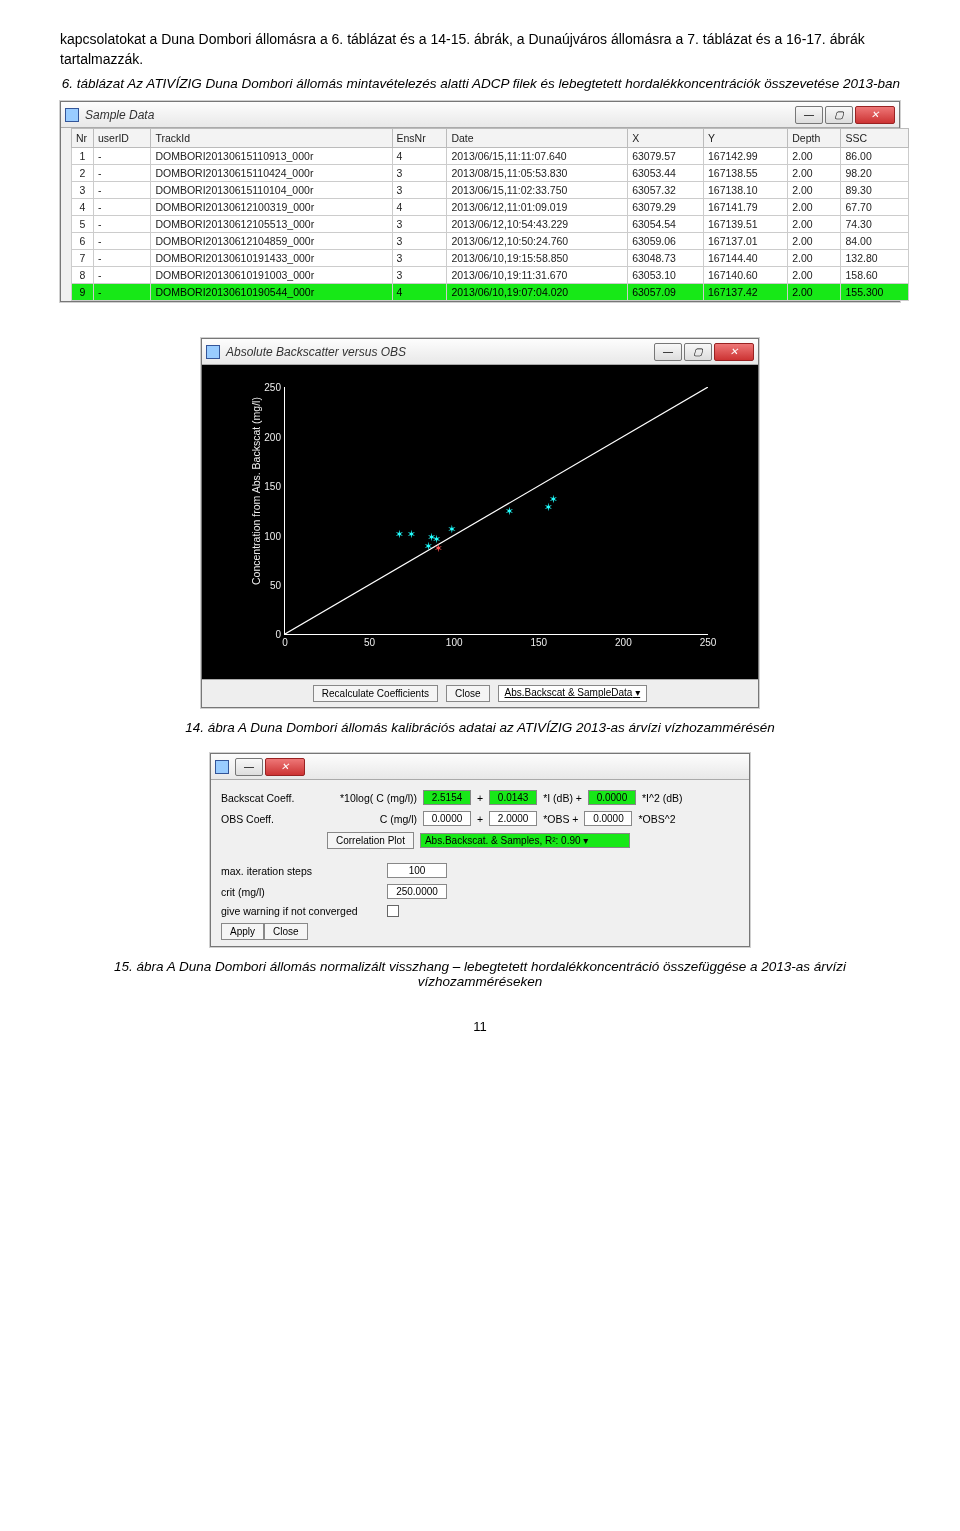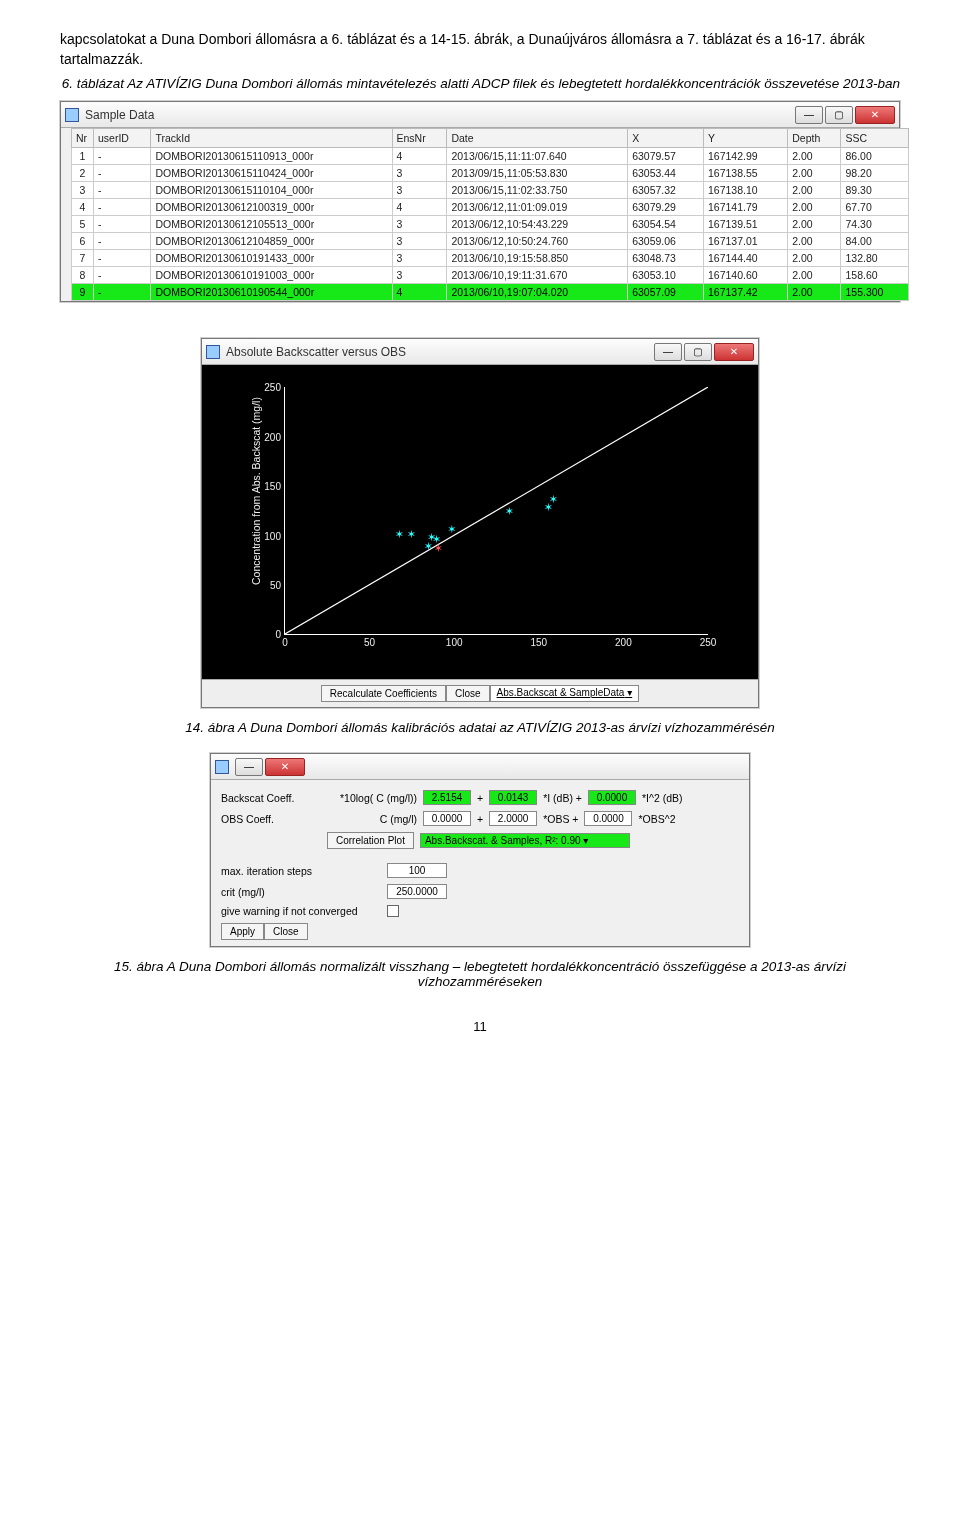--- a/index.html
+++ b/index.html
@@ -11,21 +11,21 @@
     padding: 30px 60px 30px 60px;
     font-size: 14px;
   }
   .body-text { font-size: 14px; line-height: 1.4; margin-bottom: 6px; }
   .caption { font-style: italic; text-align: right; font-size: 13.5px; margin: 4px 0 8px 0; line-height: 1.35; }
   .caption-center { font-style: italic; text-align: center; font-size: 13.5px; margin: 12px 0 18px 0; }
 
   
   .win { border: 1px solid #777; background: #f0f0f0; margin: 6px auto; position: relative; box-shadow: 0 0 0 1px #d0d0d0; filter: blur(0.2px); }
   .win1 { width: 100%; }
-  .titlebar { height: 26px; background: linear-gradient(#fdfdfd,#e8e8e8); display: flex; align-items: center; padding: 0 4px; border-bottom: 1px solid #aaa; font-size: 12px; }
+  .titlebar { height: 26px; background: linear-gradient(#fdfdfd,#e8e8e8); display: flex; align-items: center; padding: 0 4px; border-bottom: 1px solid #aaa; font-size: 12px; font-style: italic; }
   .titlebar .ticon { width: 14px; height: 14px; background: #9cf; border: 1px solid #359; margin-right: 6px; }
   .titlebar .ttext { flex: 1; color: #333; }
   .winbtns { display: flex; gap: 2px; }
   .winbtn { width: 28px; height: 18px; border: 1px solid #777; background: linear-gradient(#f8f8f8,#ddd); border-radius: 2px; font-size: 10px; display:flex; align-items:center; justify-content:center; }
   .winbtn.close { background: linear-gradient(#e77,#c33); color:#fff; border-color:#922; width: 40px; }
 
   .tbl { width: 100%; border-collapse: collapse; background: #fff; font-size: 10.5px; margin-left: 10px; }
   .tbl th { background: #f3f3f3; border: 1px solid #bbb; padding: 3px 4px; text-align: left; font-weight: normal; color: #222; }
   .tbl td { border: 1px solid #ccc; padding: 2px 4px; color: #222; }
   .tbl tr.num td:first-child { text-align:center; width:22px; }
@@ -37,21 +37,21 @@
   .chart { position: relative; width: 480px; height: 300px; margin: 0 auto; }
   .axes { position: absolute; left: 44px; top: 12px; right: 12px; bottom: 40px; border-left: 1px solid #fff; border-bottom: 1px solid #fff; }
   .pt { position: absolute; width: 7px; height: 7px; color: #2ff; transform: translate(-50%,-50%); font-size: 11px; line-height: 7px; }
   .pt.red { color: #f55; }
   .diag { position:absolute; left:0; bottom:0; width:100%; height:100%; }
   .ytick, .xtick { position:absolute; color:#eee; font-size:10px; }
   .ytick { right: 100%; transform: translateY(50%); padding-right: 4px; }
   .xtick { top: 100%; transform: translateX(-50%); padding-top: 3px; }
   .xlabel { color:#eee; font-size:10.5px; text-align:center; margin-top: 2px; }
   .ylabel { position:absolute; color:#eee; font-size:10.5px; transform: rotate(-90deg); transform-origin: left top; left: 10px; top: 210px; white-space:nowrap; }
-  .chartbtns { background:#eee; padding:5px; display:flex; justify-content:center; border-top:1px solid #aaa; }
+  .chartbtns { background:#eee; padding:5px; display:flex; gap:8px; justify-content:center; border-top:1px solid #aaa; }
   .cbtn { font-size:10px; padding:2px 8px; border:1px solid #888; background:#f5f5f5; }
   .csel { font-size:10px; padding:1px 6px; border:1px solid #888; background:#fff;text-decoration:underline; }
 
   
   .procwin { width: 540px; margin: 18px auto 8px; filter: blur(0.25px); }
   .procbody { background: #f0f0f0; padding: 10px 10px 6px 10px; font-size: 10.5px; }
   .prow { display:flex; align-items:center; gap:6px; margin-bottom:6px; }
   .prow .lab { width: 100px; }
   .prow .lab2 { width: 90px; text-align:right; }
   .ginput { background:#18e818; color:#000; border:1px solid #888; padding:1px 3px; font-size:10px; width:48px; text-align:center; display:inline-block; }
@@ -103,21 +103,21 @@
           <td>63079.57</td>
           <td>167142.99</td>
           <td>2.00</td>
           <td>86.00</td>
         </tr>
         <tr class="num">
           <td>2</td>
           <td>-</td>
           <td>DOMBORI20130615110424_000r</td>
           <td>3</td>
-          <td>2013/09/15,11:05:53.830</td>
+          <td>2013/08/15,11:05:53.830</td>
           <td>63053.44</td>
           <td>167138.55</td>
           <td>2.00</td>
           <td>98.20</td>
         </tr>
         <tr class="num">
           <td>3</td>
           <td>-</td>
           <td>DOMBORI20130615110104_000r</td>
           <td>3</td>

